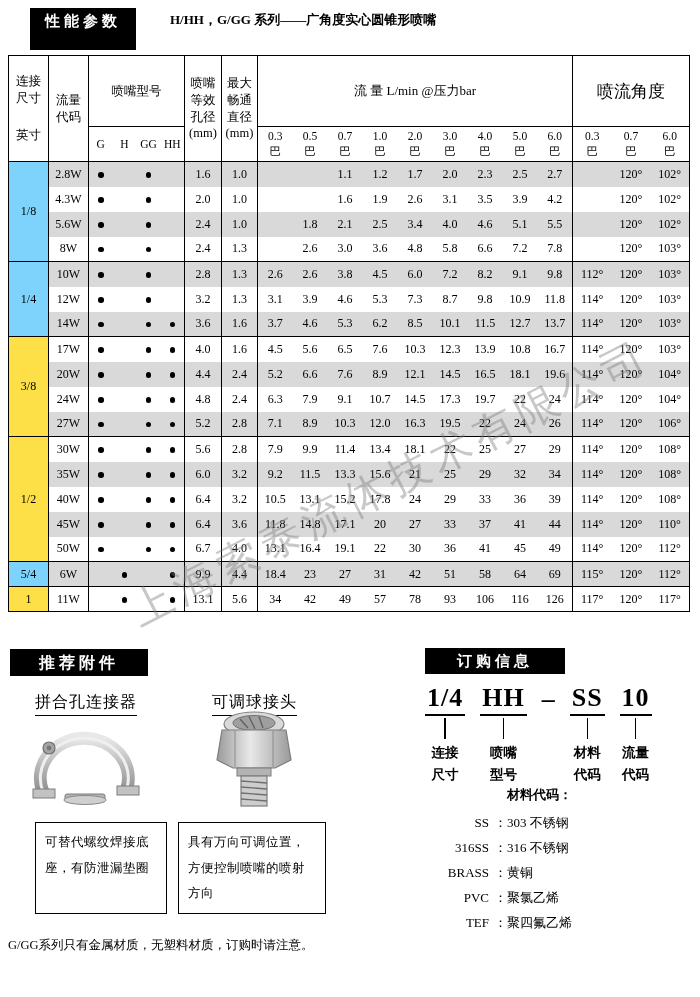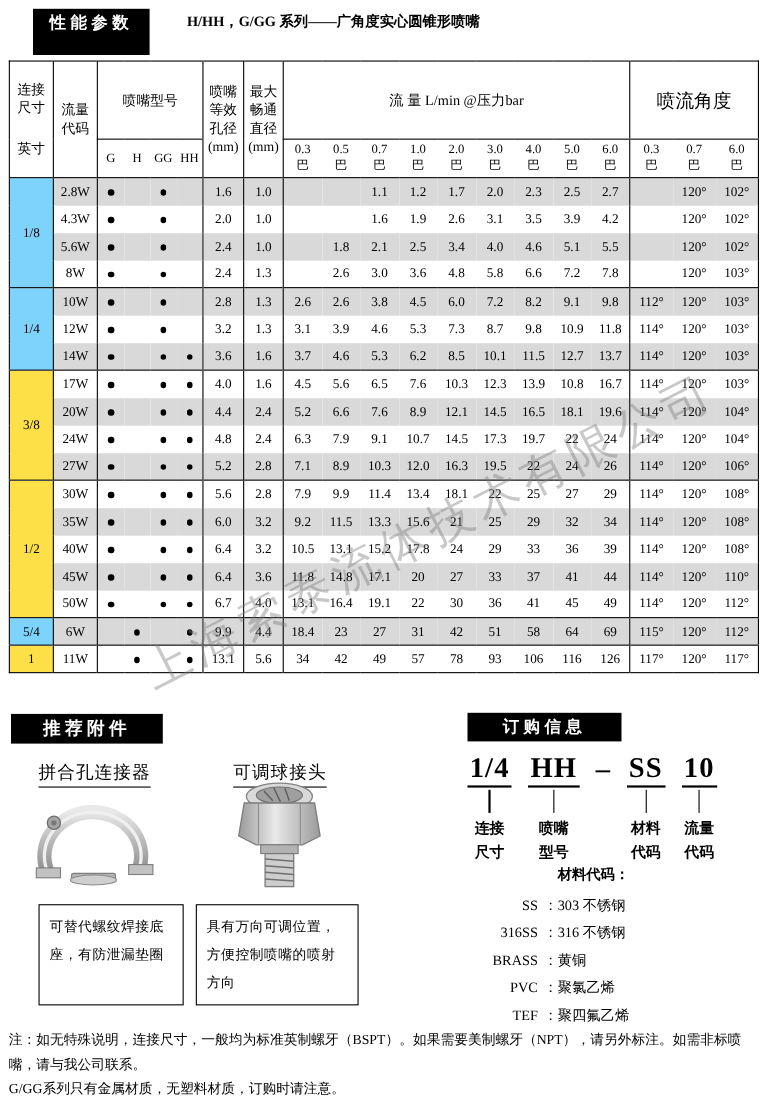--- a/index.html
+++ b/index.html
@@ -701,15 +701,14 @@
       <span>聚氯乙烯</span>
   </div>
   <div class="mat-row">
     <span class="mat-code">TEF</span>
       <span class="mat-colon">：</span>
       <span>聚四氟乙烯</span>
   </div>
 </div>
 
 <div class="notes">
-  <p>注：如无特殊说明，连接尺寸，一般均为标准英制螺牙（BSPT）。如果需要美制螺牙（NPT），请另外标注。如需非标喷嘴，请与我公司联系。</p>
   <p>G/GG系列只有金属材质，无塑料材质，订购时请注意。</p>
 </div>
 
 </body></html>

